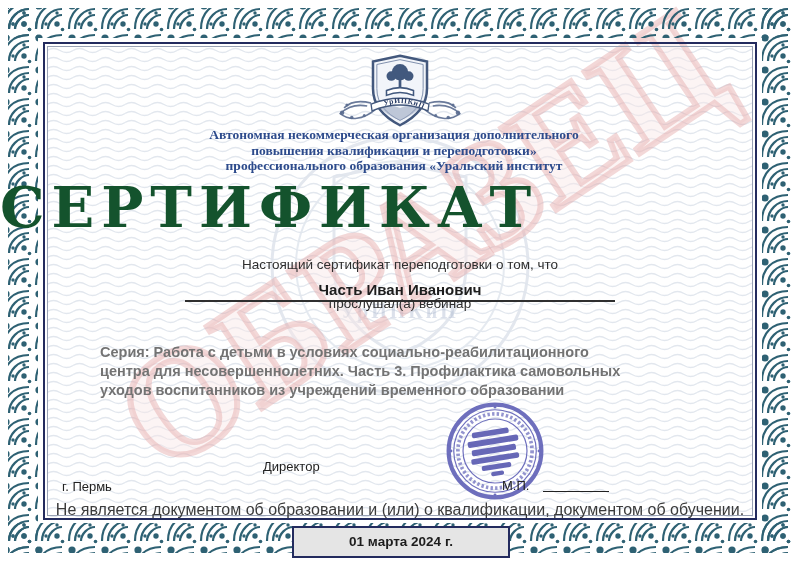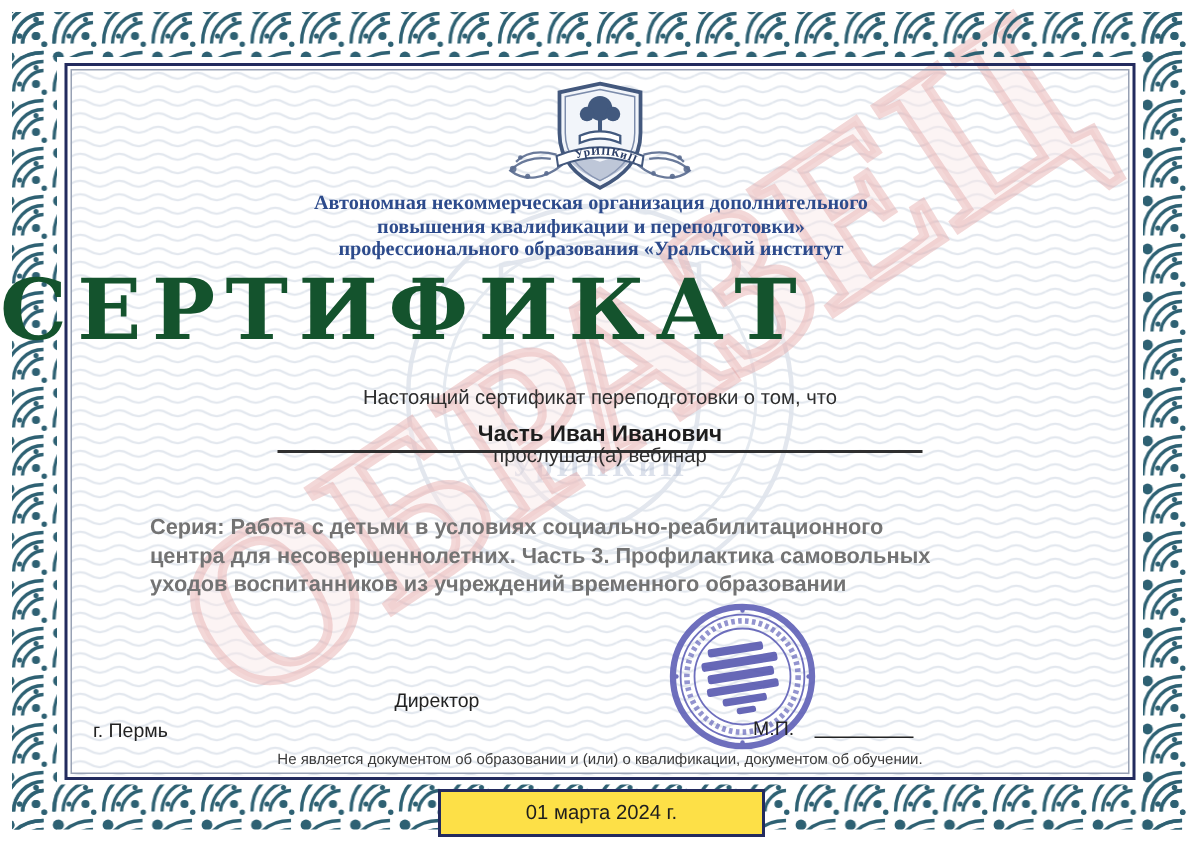--- a/index.html
+++ b/index.html
@@ -86,26 +86,26 @@
   }
   .seal-mark {
     position:absolute; left:502px; top:478px; font-size:13px; color:#222222;
   }
   .sign-line {
     position:absolute; left:543px; top:491px; width:66px; height:0;
     border-top:1.5px solid #222222;
   }
   .disclaimer {
     position:absolute; left:0; right:0; top:501px; text-align:center;
-    font-size:10px; color:#3b3b3b;
+    font-size:16px; color:#3b3b3b;
   }
   .date-box {
     position:absolute; left:292px; top:526px; width:218px; height:32px; z-index:5;
-    background:#fde047; border:2px solid #232b5e; box-sizing:border-box;
-    text-align:center; line-height:27px; font-size:13.5px; font-weight:normal; color:#1d1d1d;
+    background:#e5e5e5; border:2px solid #232b5e; box-sizing:border-box;
+    text-align:center; line-height:27px; font-size:13.5px; font-weight:bold; color:#1d1d1d;
   }
 </style>
 </head>
 <body>
 
 <div class="page">
 
   <svg class="waves" width="706" height="471" xmlns="http://www.w3.org/2000/svg">
     <defs>
       <pattern id="wavep" width="26" height="9" patternUnits="userSpaceOnUse">

